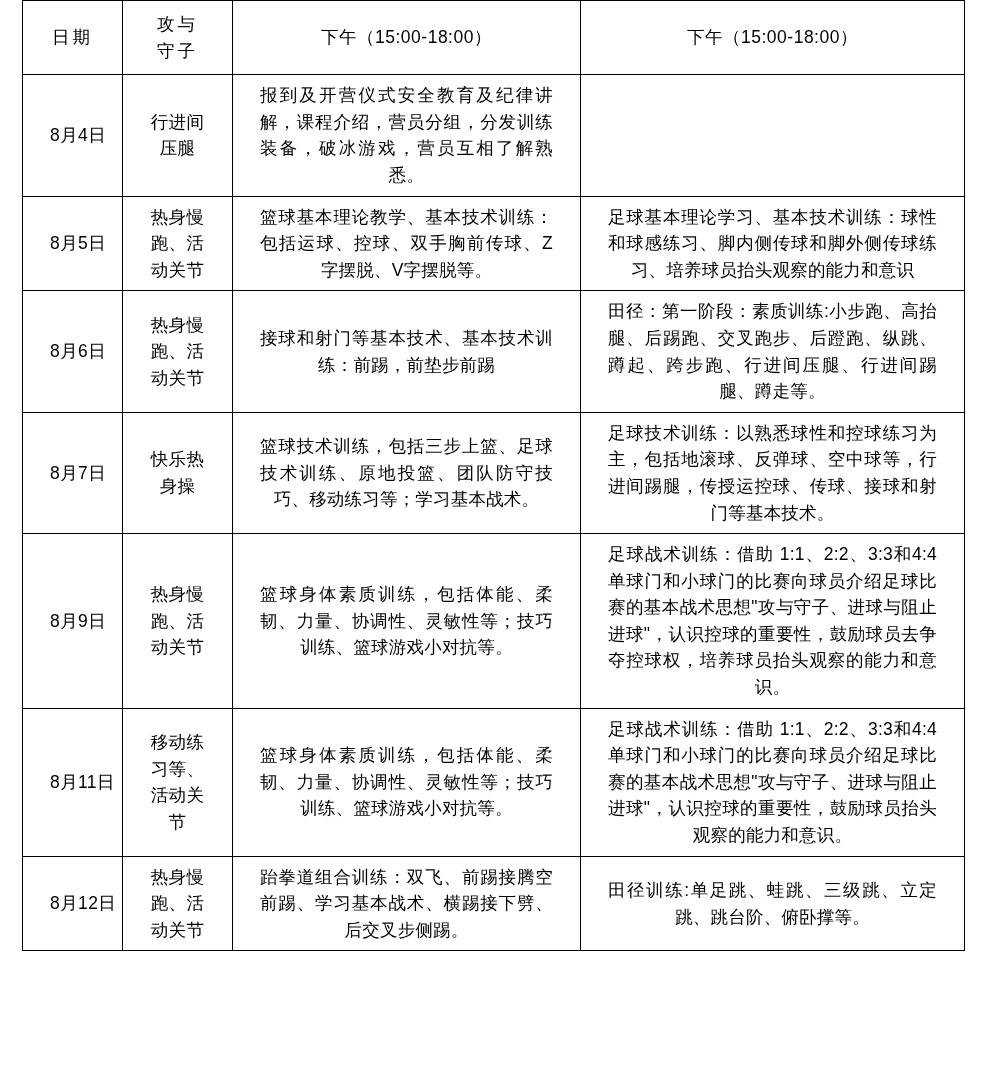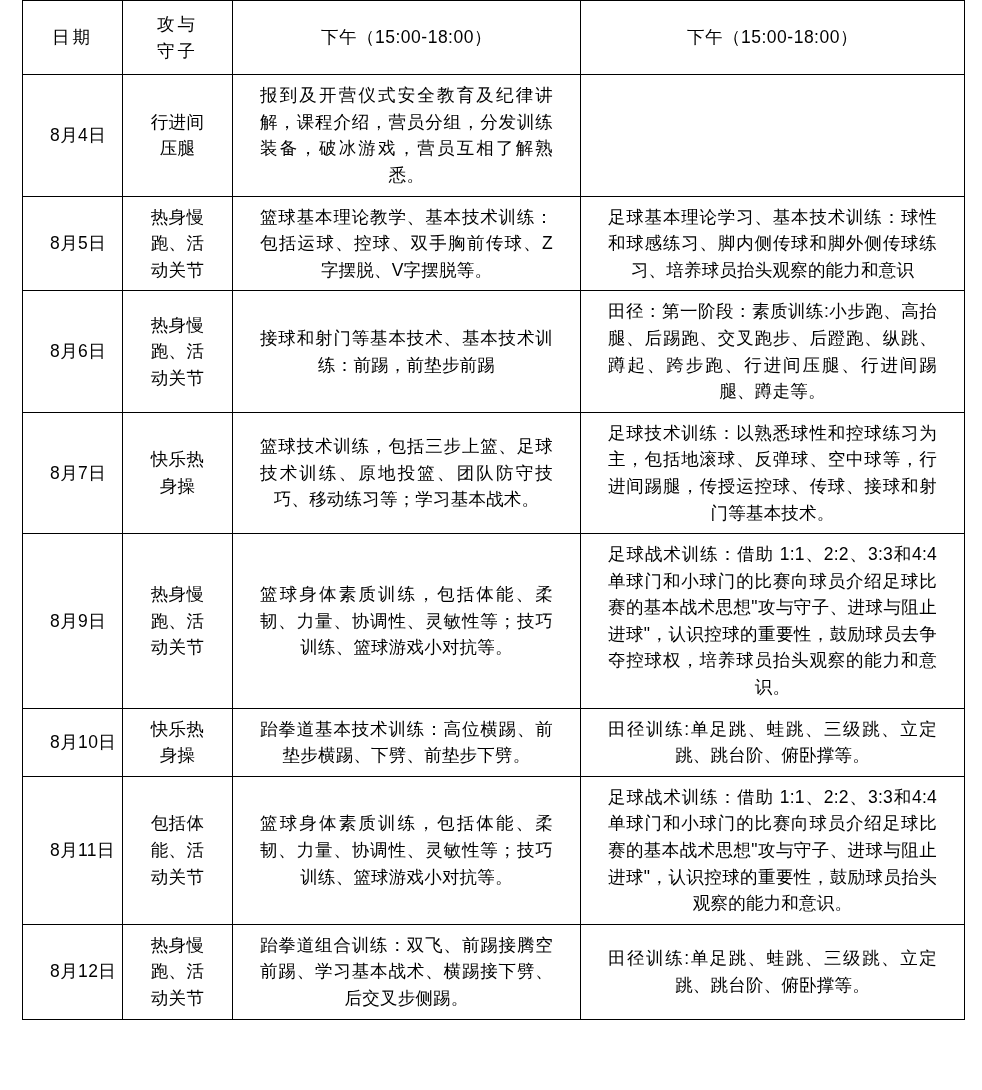--- a/index.html
+++ b/index.html
@@ -113,28 +113,22 @@
         <td class="body-cell block">篮球技术训练，包括三步上篮、足球技术训练、原地投篮、团队防守技巧、移动练习等；学习基本战术。</td>
         <td class="body-cell block">足球技术训练：以熟悉球性和控球练习为主，包括地滚球、反弹球、空中球等，行进间踢腿，传授运控球、传球、接球和射门等基本技术。</td>
       </tr>
       <tr>
         <td class="date-cell">8月9日</td>
         <td class="prep-cell">热身慢跑、活动关节</td>
         <td class="body-cell block">篮球身体素质训练，包括体能、柔韧、力量、协调性、灵敏性等；技巧训练、篮球游戏小对抗等。</td>
         <td class="body-cell block">足球战术训练：借助 1:1、2:2、3:3和4:4单球门和小球门的比赛向球员介绍足球比赛的基本战术思想"攻与守子、进球与阻止进球"，认识控球的重要性，鼓励球员去争夺控球权，培养球员抬头观察的能力和意识。</td>
       </tr>
       <tr>
-        <td class="date-cell">8月10日</td>
-        <td class="prep-cell">快乐热身操</td>
-        <td class="body-cell block">跆拳道基本技术训练：高位横踢、前垫步横踢、下劈、前垫步下劈。</td>
-        <td class="body-cell block">田径训练:单足跳、蛙跳、三级跳、立定跳、跳台阶、俯卧撑等。</td>
-      </tr>
-      <tr>
         <td class="date-cell">8月11日</td>
-        <td class="prep-cell">包括体能、活动关节</td>
+        <td class="prep-cell">移动练习等、活动关节</td>
         <td class="body-cell block">篮球身体素质训练，包括体能、柔韧、力量、协调性、灵敏性等；技巧训练、篮球游戏小对抗等。</td>
         <td class="body-cell block">足球战术训练：借助 1:1、2:2、3:3和4:4单球门和小球门的比赛向球员介绍足球比赛的基本战术思想"攻与守子、进球与阻止进球"，认识控球的重要性，鼓励球员抬头观察的能力和意识。</td>
       </tr>
       <tr>
         <td class="date-cell">8月12日</td>
         <td class="prep-cell">热身慢跑、活动关节</td>
         <td class="body-cell block">跆拳道组合训练：双飞、前踢接腾空前踢、学习基本战术、横踢接下劈、后交叉步侧踢。</td>
         <td class="body-cell block">田径训练:单足跳、蛙跳、三级跳、立定跳、跳台阶、俯卧撑等。</td>
       </tr>
     </tbody>

